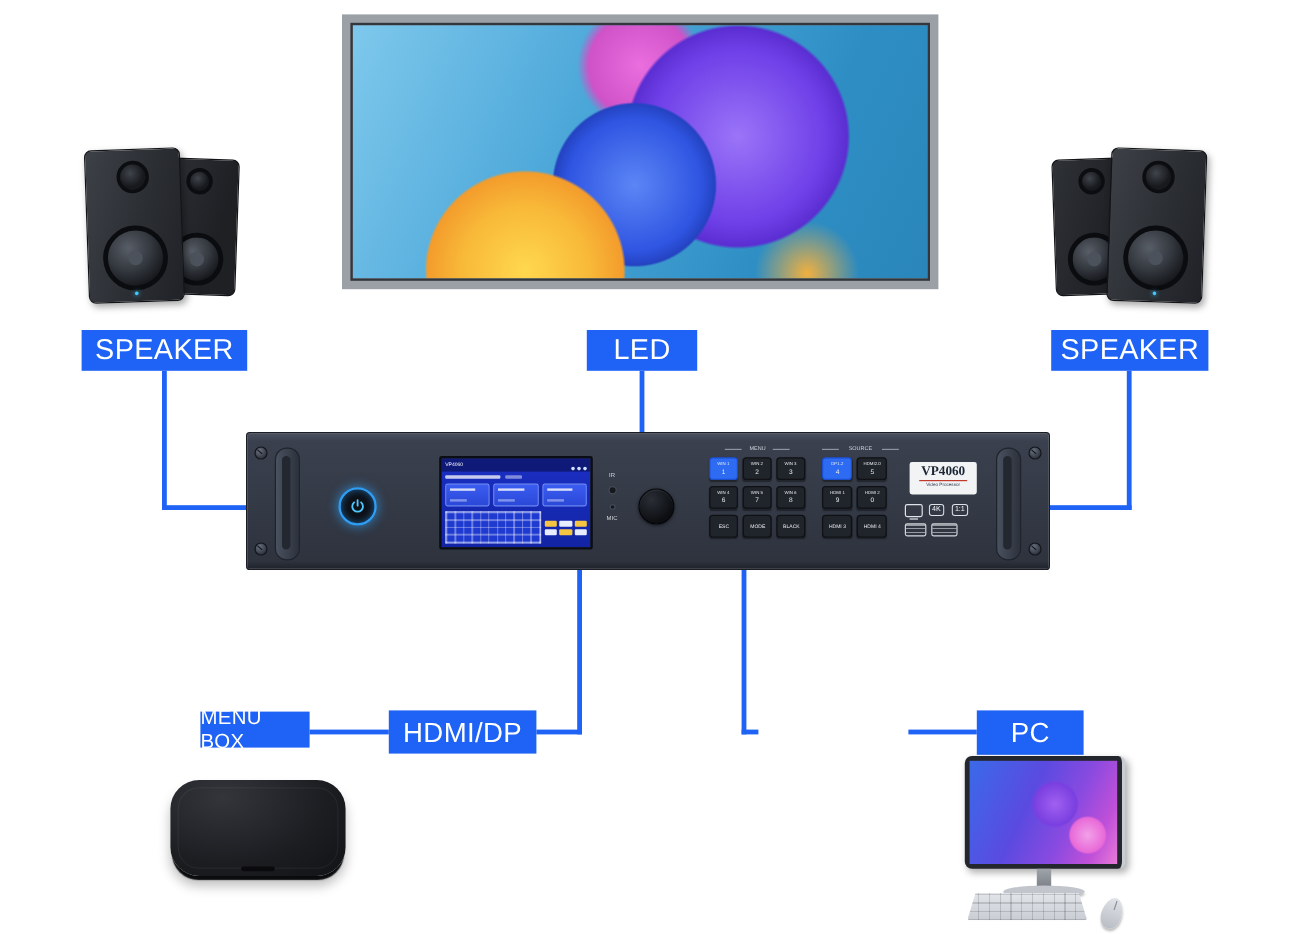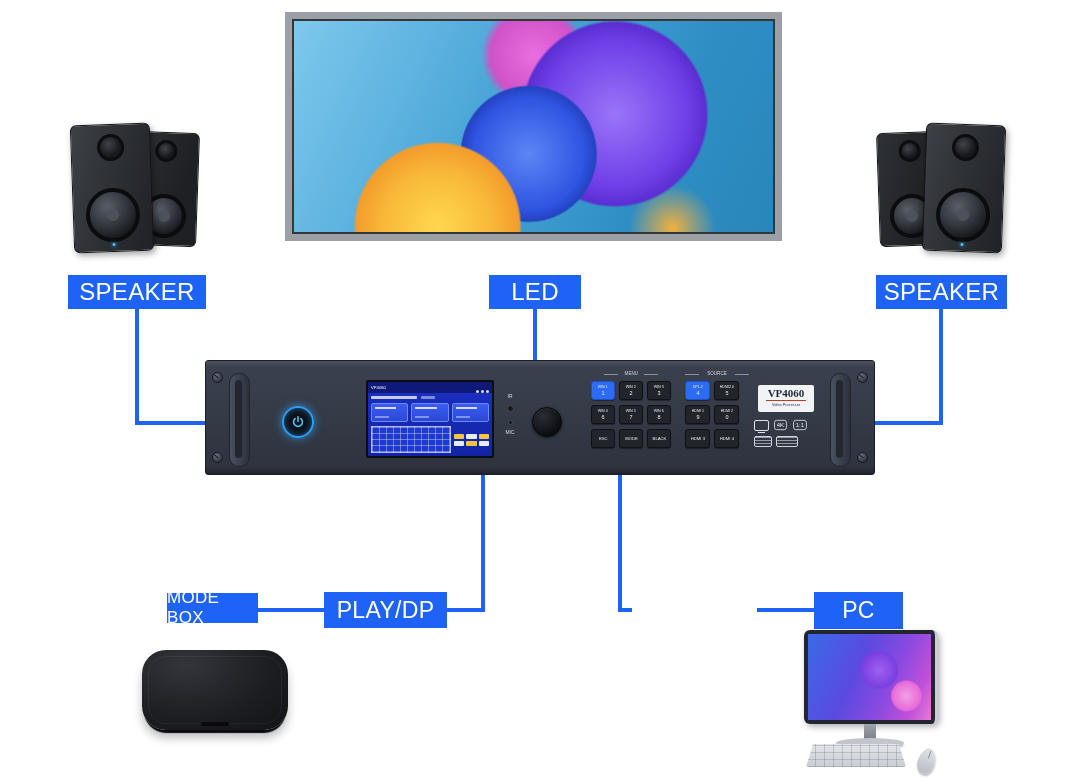--- a/index.html
+++ b/index.html
@@ -195,22 +195,22 @@
     <div class="sp front">
       <span class="drv tweeter"></span>
       <span class="drv woofer"></span>
       <span class="sp-led"></span>
     </div>
   </div>
 
   <div class="tag" id="tag-speaker-left">SPEAKER</div>
   <div class="tag" id="tag-led">LED</div>
   <div class="tag" id="tag-speaker-right">SPEAKER</div>
-  <div class="tag" id="tag-playbox">MODE BOX</div>
-  <div class="tag" id="tag-hdmi">PLAY/DP</div>
+  <div class="tag" id="tag-playbox">MENU BOX</div>
+  <div class="tag" id="tag-hdmi">HDMI/DP</div>
   <div class="tag" id="tag-pc">PC</div>
 
   <div class="device">
     <span class="screw tl"></span>
     <span class="screw bl"></span>
     <span class="screw tr"></span>
     <span class="screw br"></span>
     <div class="handle left"></div>
     <div class="handle right"></div>
 

